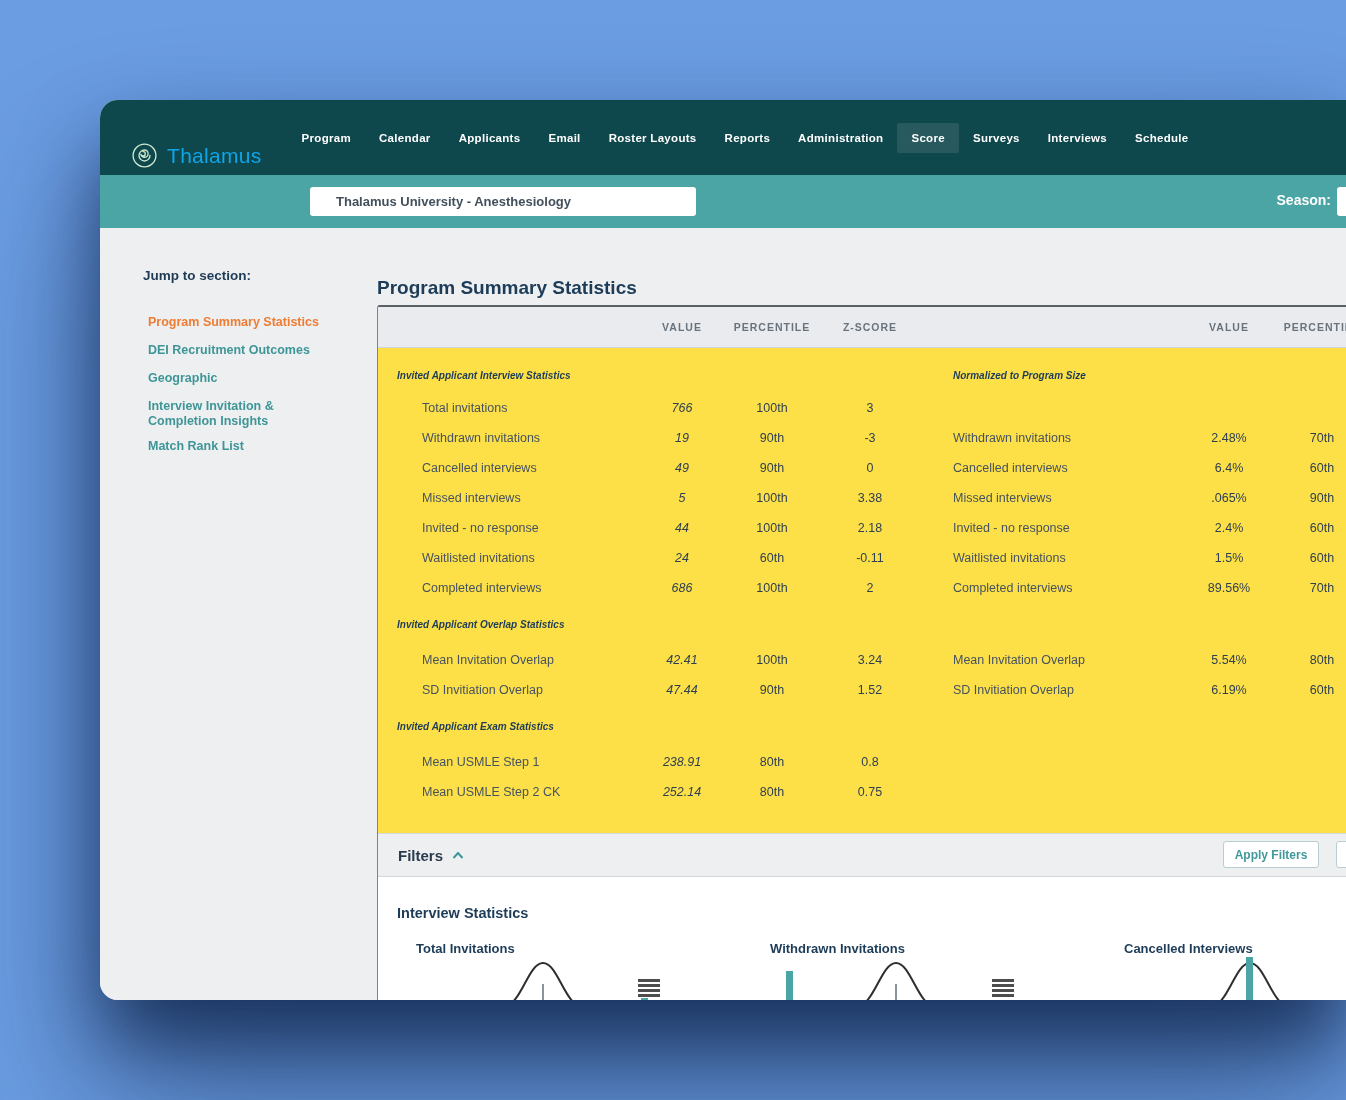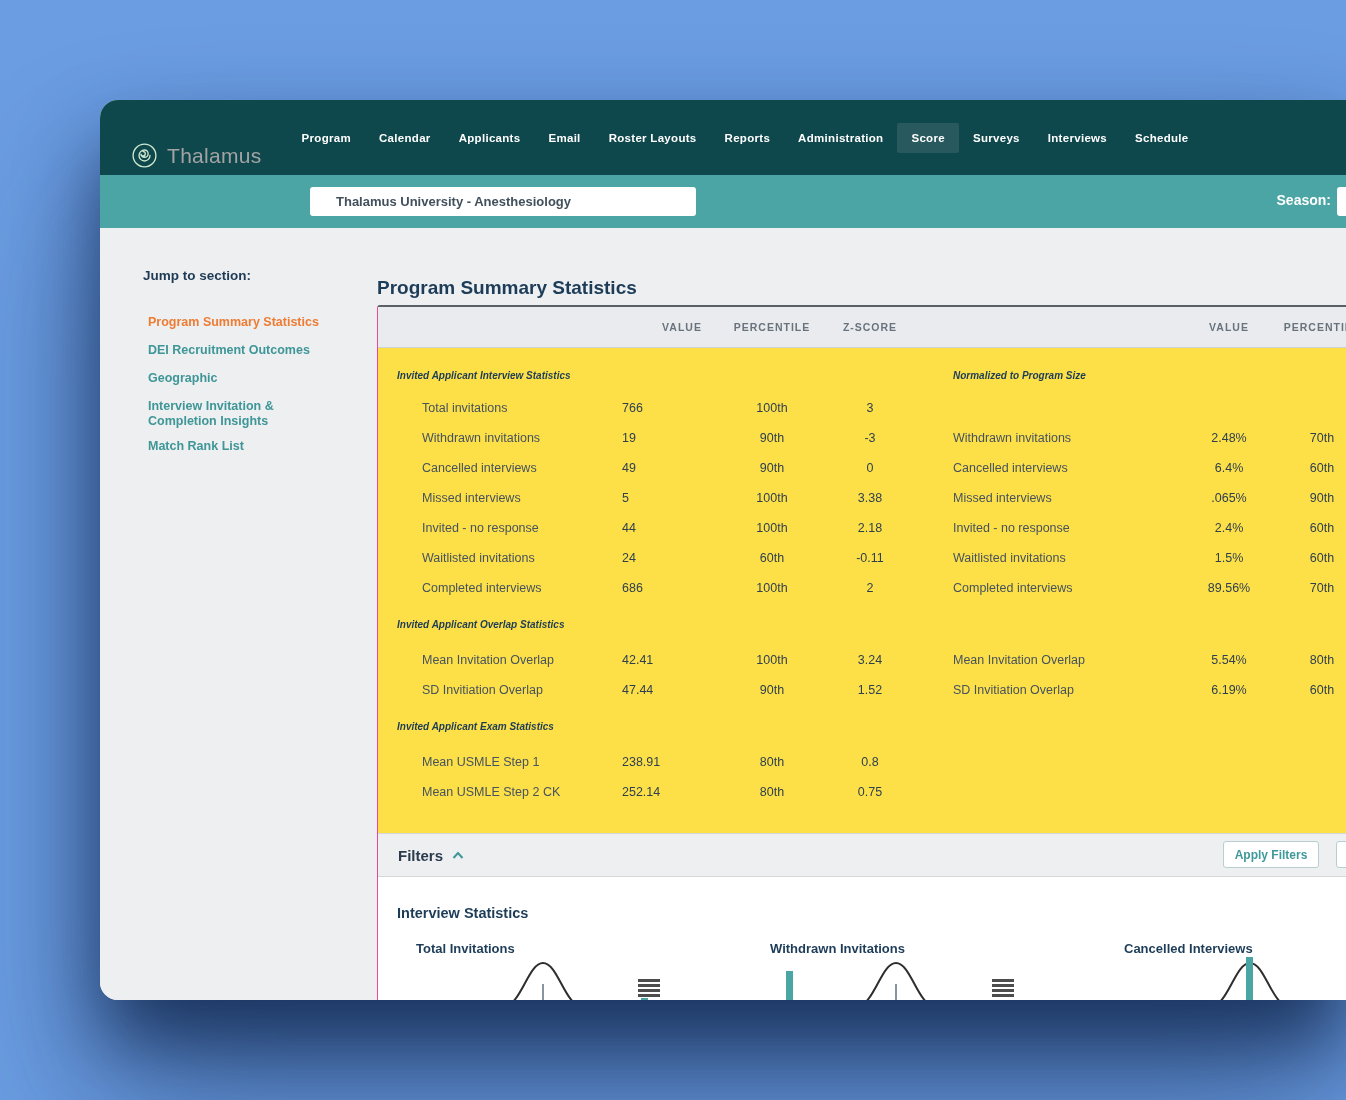--- a/index.html
+++ b/index.html
@@ -3,21 +3,21 @@
 <meta charset="utf-8">
 <style>
   html,body{margin:0;padding:0;}
   body{width:1346px;height:1100px;background:#6b9de3;overflow:hidden;position:relative;
        font-family:"Liberation Sans", sans-serif;}
   .window{position:absolute;left:100px;top:100px;width:1246px;height:900px;
           border-radius:18px 0 0 18px;overflow:hidden;background:#edeff1;
           box-shadow:0 45px 80px -5px rgba(18,40,80,.85), 0 100px 160px rgba(18,40,80,.45);}
   
   .navbar{height:75px;background:#0f484c;display:flex;align-items:center;padding-left:31px;box-sizing:border-box;}
-  .brand{display:flex;align-items:center;gap:9px;color:#a3a3a3;font-size:21px;letter-spacing:.3px;margin-top:36px;}
+  .brand{display:flex;align-items:center;gap:9px;color:#0ea5e9;font-size:21px;letter-spacing:.3px;margin-top:36px;}
   .nav{display:flex;margin-left:26px;align-items:center;}
   .nav-item{color:#fff;font-size:11.5px;font-weight:700;padding:9px 14px;letter-spacing:.3px;
             border-radius:2px;cursor:pointer;white-space:nowrap;}
   .nav-item.active{background:#27595e;}
   
   .subbar{height:53px;background:#4ba5a5;position:relative;}
   .search{position:absolute;left:210px;top:12px;width:386px;height:29px;box-sizing:border-box;
           border:none;border-radius:3px;background:#fff;font-family:"Liberation Sans",sans-serif;
           font-size:13px;font-weight:700;color:#42505c;padding:0 26px;outline:none;}
   .season-label{position:absolute;right:15px;top:17px;font-size:14px;font-weight:700;color:#fff;}
@@ -39,21 +39,21 @@
   .th1{left:244px}.th2{left:334px}.th3{left:432px}.th4{left:791px}.th5{left:884px}
   .tbody{padding:9px 0 26px;}
   .t-headrow{position:relative;height:36px;}
   .t-headrow.tall{height:42px;}
   .t-headrow span{position:absolute;top:50%;transform:translateY(-50%);
                   font-size:10px;font-weight:700;color:#1d3c58;white-space:nowrap;font-style:italic;}
   .hl{left:19px}.hr{left:575px}
   .t-datarow{position:relative;height:30px;}
   .cell{position:absolute;top:50%;transform:translateY(-50%);font-size:12.5px;white-space:nowrap;color:#2e3f50;}
   .c-llabel{left:44px;color:#46525f;}
-  .c-lvalue{left:244px;width:120px;}
+  .c-lvalue{left:244px;width:120px;text-align:center;font-style:italic;}
   .c-lpct{left:334px;width:120px;text-align:center;}
   .c-lz{left:432px;width:120px;text-align:center;}
   .c-rlabel{left:575px;color:#46525f;}
   .c-rvalue{left:791px;width:120px;text-align:center;}
   .c-rpct{left:884px;width:120px;text-align:center;}
   
   .filters{height:42px;background:#edeff1;border-top:1px solid #d3d7da;border-bottom:1px solid #d3d7da;position:relative;}
   .filters-label{position:absolute;left:20px;top:50%;transform:translateY(-50%);
                  font-size:15px;font-weight:700;color:#2a3b4d;display:flex;align-items:center;gap:9px;cursor:pointer;}
   .apply-btn{position:absolute;left:845px;top:7px;width:96px;height:27px;background:#fff;

